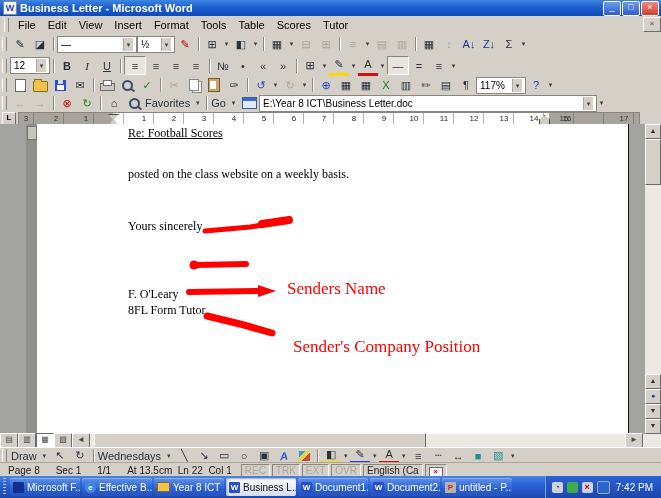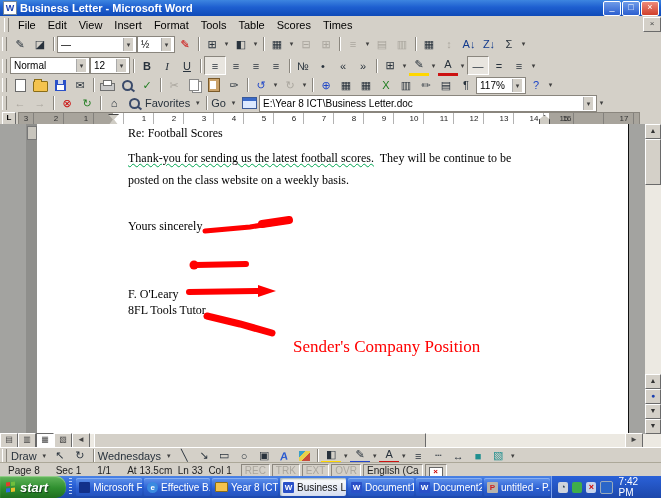--- a/index.html
+++ b/index.html
@@ -74,21 +74,21 @@
   .mk-right{position:absolute;left:520px;bottom:0;width:9px;height:8px;background:#cfccc4;border:1px solid #444;
      clip-path:polygon(0 100%,100% 100%,100% 45%,50% 0,0 45%)}
 
   
   #docarea{position:absolute;left:0;top:124px;width:661px;height:310px;background:#a3a3a0;overflow:hidden}
   #vruler{position:absolute;left:26px;top:0;bottom:0;width:11px;background:#8f8f8c;border-right:1px solid #6a6a6a}
   #vruler .vrtop{position:absolute;left:1px;top:2px;width:8px;height:12px;background:#c8c5bd;border:1px solid #777}
   #page{position:absolute;left:37px;top:0;width:591px;height:310px;background:#fff;border-right:1px solid #111;
         font-family:"Liberation Serif",serif;font-size:12px}
   .dline{position:absolute;left:91px;white-space:pre;line-height:16px}
-  .subject{}
+  .subject{text-decoration:underline}
   .wavy{text-decoration:underline;text-decoration-style:wavy;text-decoration-color:#00a550;text-decoration-thickness:1px}
   #marks{position:absolute;left:0;top:0;width:661px;height:310px;pointer-events:none}
   .ann{position:absolute;color:#f00;font-family:"Liberation Serif",serif;font-size:17px;white-space:nowrap}
 
   
   #vscroll{position:absolute;right:0;top:0;bottom:0;width:16px;background:#ece9e2;display:flex;flex-direction:column}
   .sbtn{height:13px;background:#d4d0c8;border:1px solid;border-color:#fff #6a6a6a #6a6a6a #fff;
         font-size:7px;color:#333;text-align:center;line-height:11px;flex:none}
   #vthumb{height:44px;background:#d4d0c8;border:1px solid;border-color:#fff #6a6a6a #6a6a6a #fff;flex:none}
   #vtrack{flex:1}
@@ -146,21 +146,21 @@
   <div class="row" id="menubar">
     <span class="grip"></span>
     <span class="m">File</span>
     <span class="m">Edit</span>
     <span class="m">View</span>
     <span class="m">Insert</span>
     <span class="m">Format</span>
     <span class="m">Tools</span>
     <span class="m">Table</span>
     <span class="m">Scores</span>
-    <span class="m">Times</span>
+    <span class="m">Tutor</span>
     <span class="spring"></span>
     <span class="vbtn">×</span>
   </div>
 
   <div class="row tbar" id="tb1">
     <span class="grip"></span>
     <span class="t">✎</span>
     <span class="t">◪</span>
     <span class="sep"></span>
     <span class="cb" style="width:72px">
@@ -191,24 +191,20 @@
     <span class="t">▦</span>
     <span class="t d">↕</span>
     <span class="t navy">A↓</span>
     <span class="t navy">Z↓</span>
     <span class="t">Σ</span>
     <span class="da">▾</span>
   </div>
 
   <div class="row tbar" id="tb2">
     <span class="grip"></span>
-    <span class="cb" style="width:72px">
-        <span>Normal</span>
-        <span class="da">▾</span>
-      </span>
     <span class="cb" style="width:32px">
         <span>12</span>
         <span class="da">▾</span>
       </span>
     <span class="sep"></span>
     <span class="t" style="font-weight:bold">B</span>
     <span class="t" style="font-style:italic;font-family:'Liberation Serif',serif">I</span>
     <span class="t" style="text-decoration:underline">U</span>
     <span class="sep"></span>
     <span class="t pressed">≡</span>
@@ -339,37 +335,37 @@
       </span>
   </div>
 
   <div id="docarea">
     <div id="vruler">
         <span class="vrtop"></span>
       </div>
 
     <div id="page">
       <div class="dline subject" style="top:1px">Re: Football Scores</div>
-      <div class="dline" style="top:26px"><span class="wavy">Thank-you for sending us the latest football scores.</span><span>  They will be continue to be</span></div>
-      <div class="dline" style="top:48px">posted on the class website on a weekly basis.</div>
+      <div class="dline" style="top:42px">posted on the class website on a weekly basis.</div>
       <div class="dline" style="top:94px">Yours sincerely</div>
       <div class="dline" style="top:162px">F. O'Leary</div>
-      <div class="dline" style="top:178px">8FL Tools Tutor</div>
+      <div class="dline" style="top:178px">8FL Form Tutor</div>
     </div>
 
     <svg id="marks" viewBox="0 0 661 310">
       <path d="M205,107 L250,103 287,97" stroke="#f00" stroke-width="5" fill="none" stroke-linecap="round"></path>
       <path d="M262,100 L289,96" stroke="#f00" stroke-width="8" fill="none" stroke-linecap="round"></path>
       <path d="M196,141 L246,140" stroke="#f00" stroke-width="6" fill="none" stroke-linecap="round"></path>
       <circle cx="194" cy="141" r="4.5" fill="#f00"></circle>
       <path d="M189,168 L260,167" stroke="#f00" stroke-width="6" fill="none" stroke-linecap="round"></path>
       <polygon points="258,161 276,167 258,173" fill="#f00"></polygon>
       <path d="M207,192 L240,200 272,209" stroke="#f00" stroke-width="7" fill="none" stroke-linecap="round"></path>
     </svg>
 
+    <div class="ann" style="left:287px;top:155px">Senders Name</div>
     <div class="ann" style="left:293px;top:213px">Sender's Company Position</div>
 
     <div id="vscroll">
       <span class="sbtn">▲</span>
       <span id="vthumb"></span>
       <span id="vtrack"></span>
       <span class="sbtn">▲</span>
       <span class="sbtn" style="color:#1a3fb0">●</span>
       <span class="sbtn">▼</span>
       <span class="sbtn">▼</span>
@@ -418,39 +414,30 @@
     <span class="t">↔</span>
     <span class="t" style="color:#1f8f8f">■</span>
     <span class="t" style="color:#1f8f8f">▧</span>
     <span class="da">▾</span>
   </div>
 
   <div class="row" id="status">
     <span class="sl">Page 8</span>
     <span class="sl">Sec 1</span>
     <span class="sl">1/1</span>
-    <span class="sl"><span>At 13.5cm</span>&nbsp;&nbsp;<span>Ln 33</span>&nbsp;&nbsp;<span>Col 1</span></span>
+    <span class="sl"><span>At 13.5cm</span>&nbsp;&nbsp;<span>Ln 22</span>&nbsp;&nbsp;<span>Col 1</span></span>
     <span class="sbox dim">REC</span>
     <span class="sbox dim">TRK</span>
     <span class="sbox dim">EXT</span>
     <span class="sbox dim">OVR</span>
     <span class="sbox">English (Ca</span>
     <span class="sbox"><span class="ic ic-book">×</span></span>
   </div>
 
   <div class="row" id="taskbar">
-    <span id="startbtn">
-      <span class="flag">
-          <i class="f1"></i>
-          <i class="f2"></i>
-          <i class="f3"></i>
-          <i class="f4"></i>
-        </span>
-      <span>start</span>
-    </span>
     <span class="qgrip"></span>
     <span class="task">
         <span class="ti ti-app"></span>
         <span>Microsoft F...</span>
       </span>
     <span class="task">
         <span class="ti ti-ie">e</span>
         <span>Effective B...</span>
       </span>
     <span class="task">

